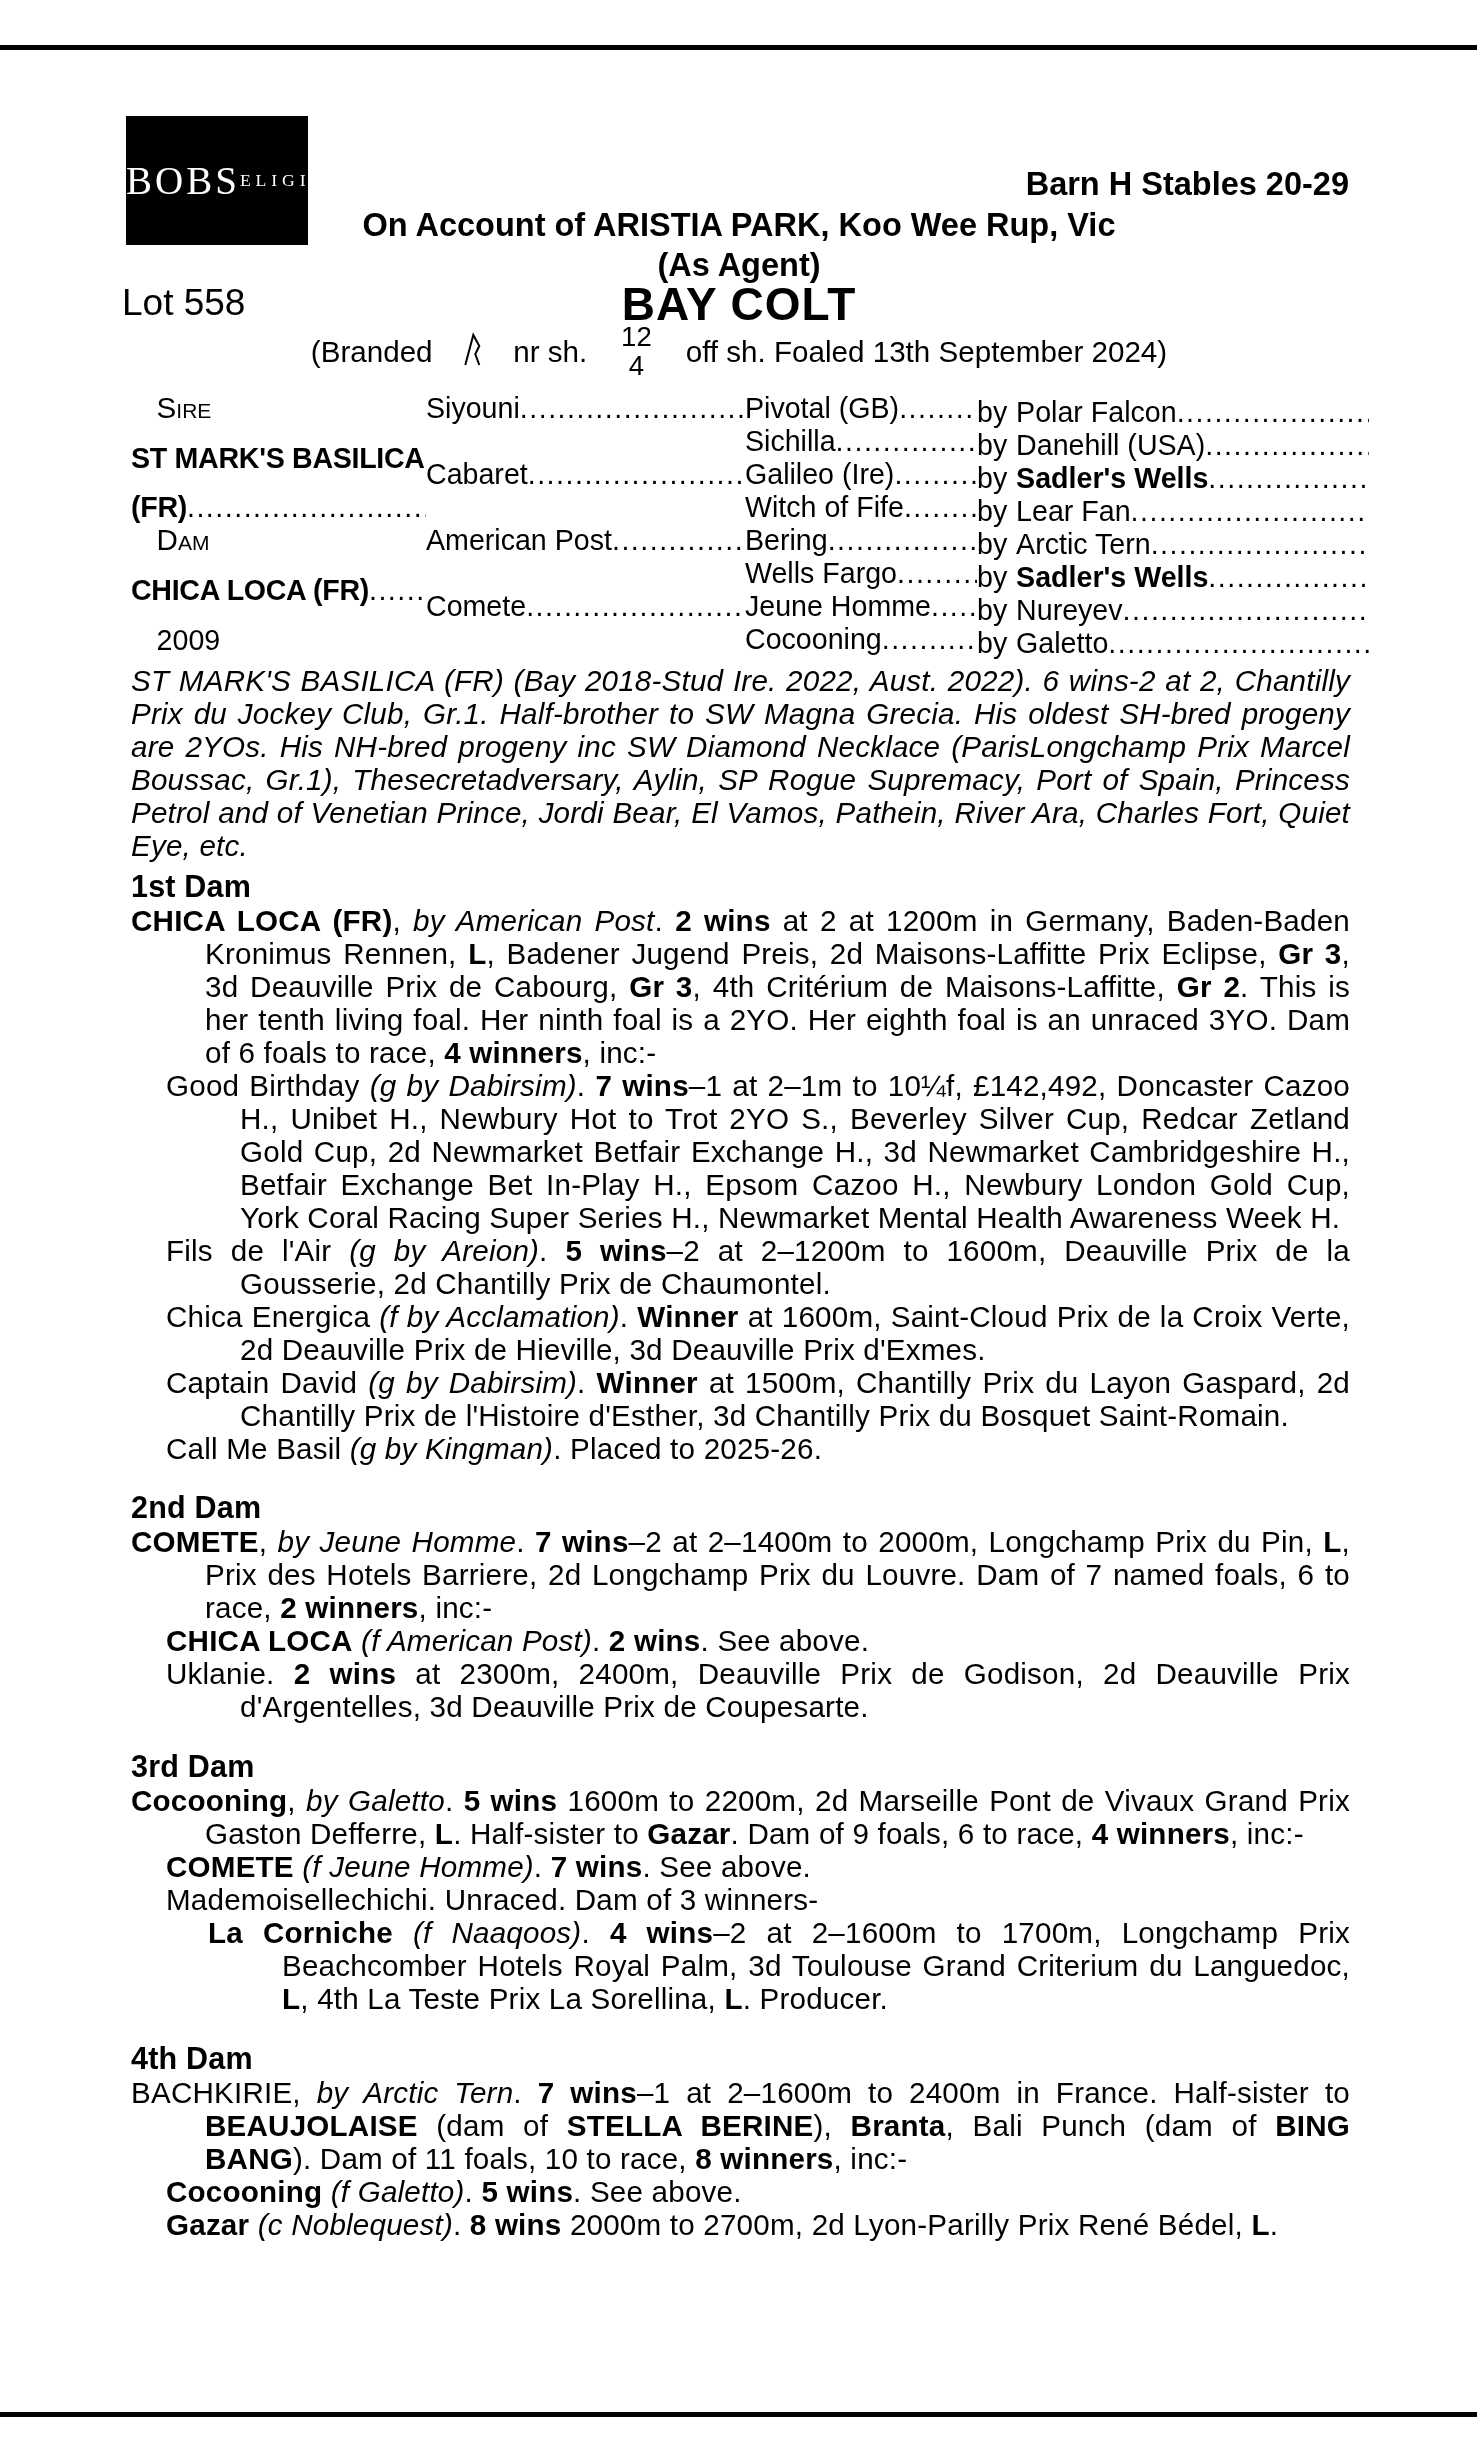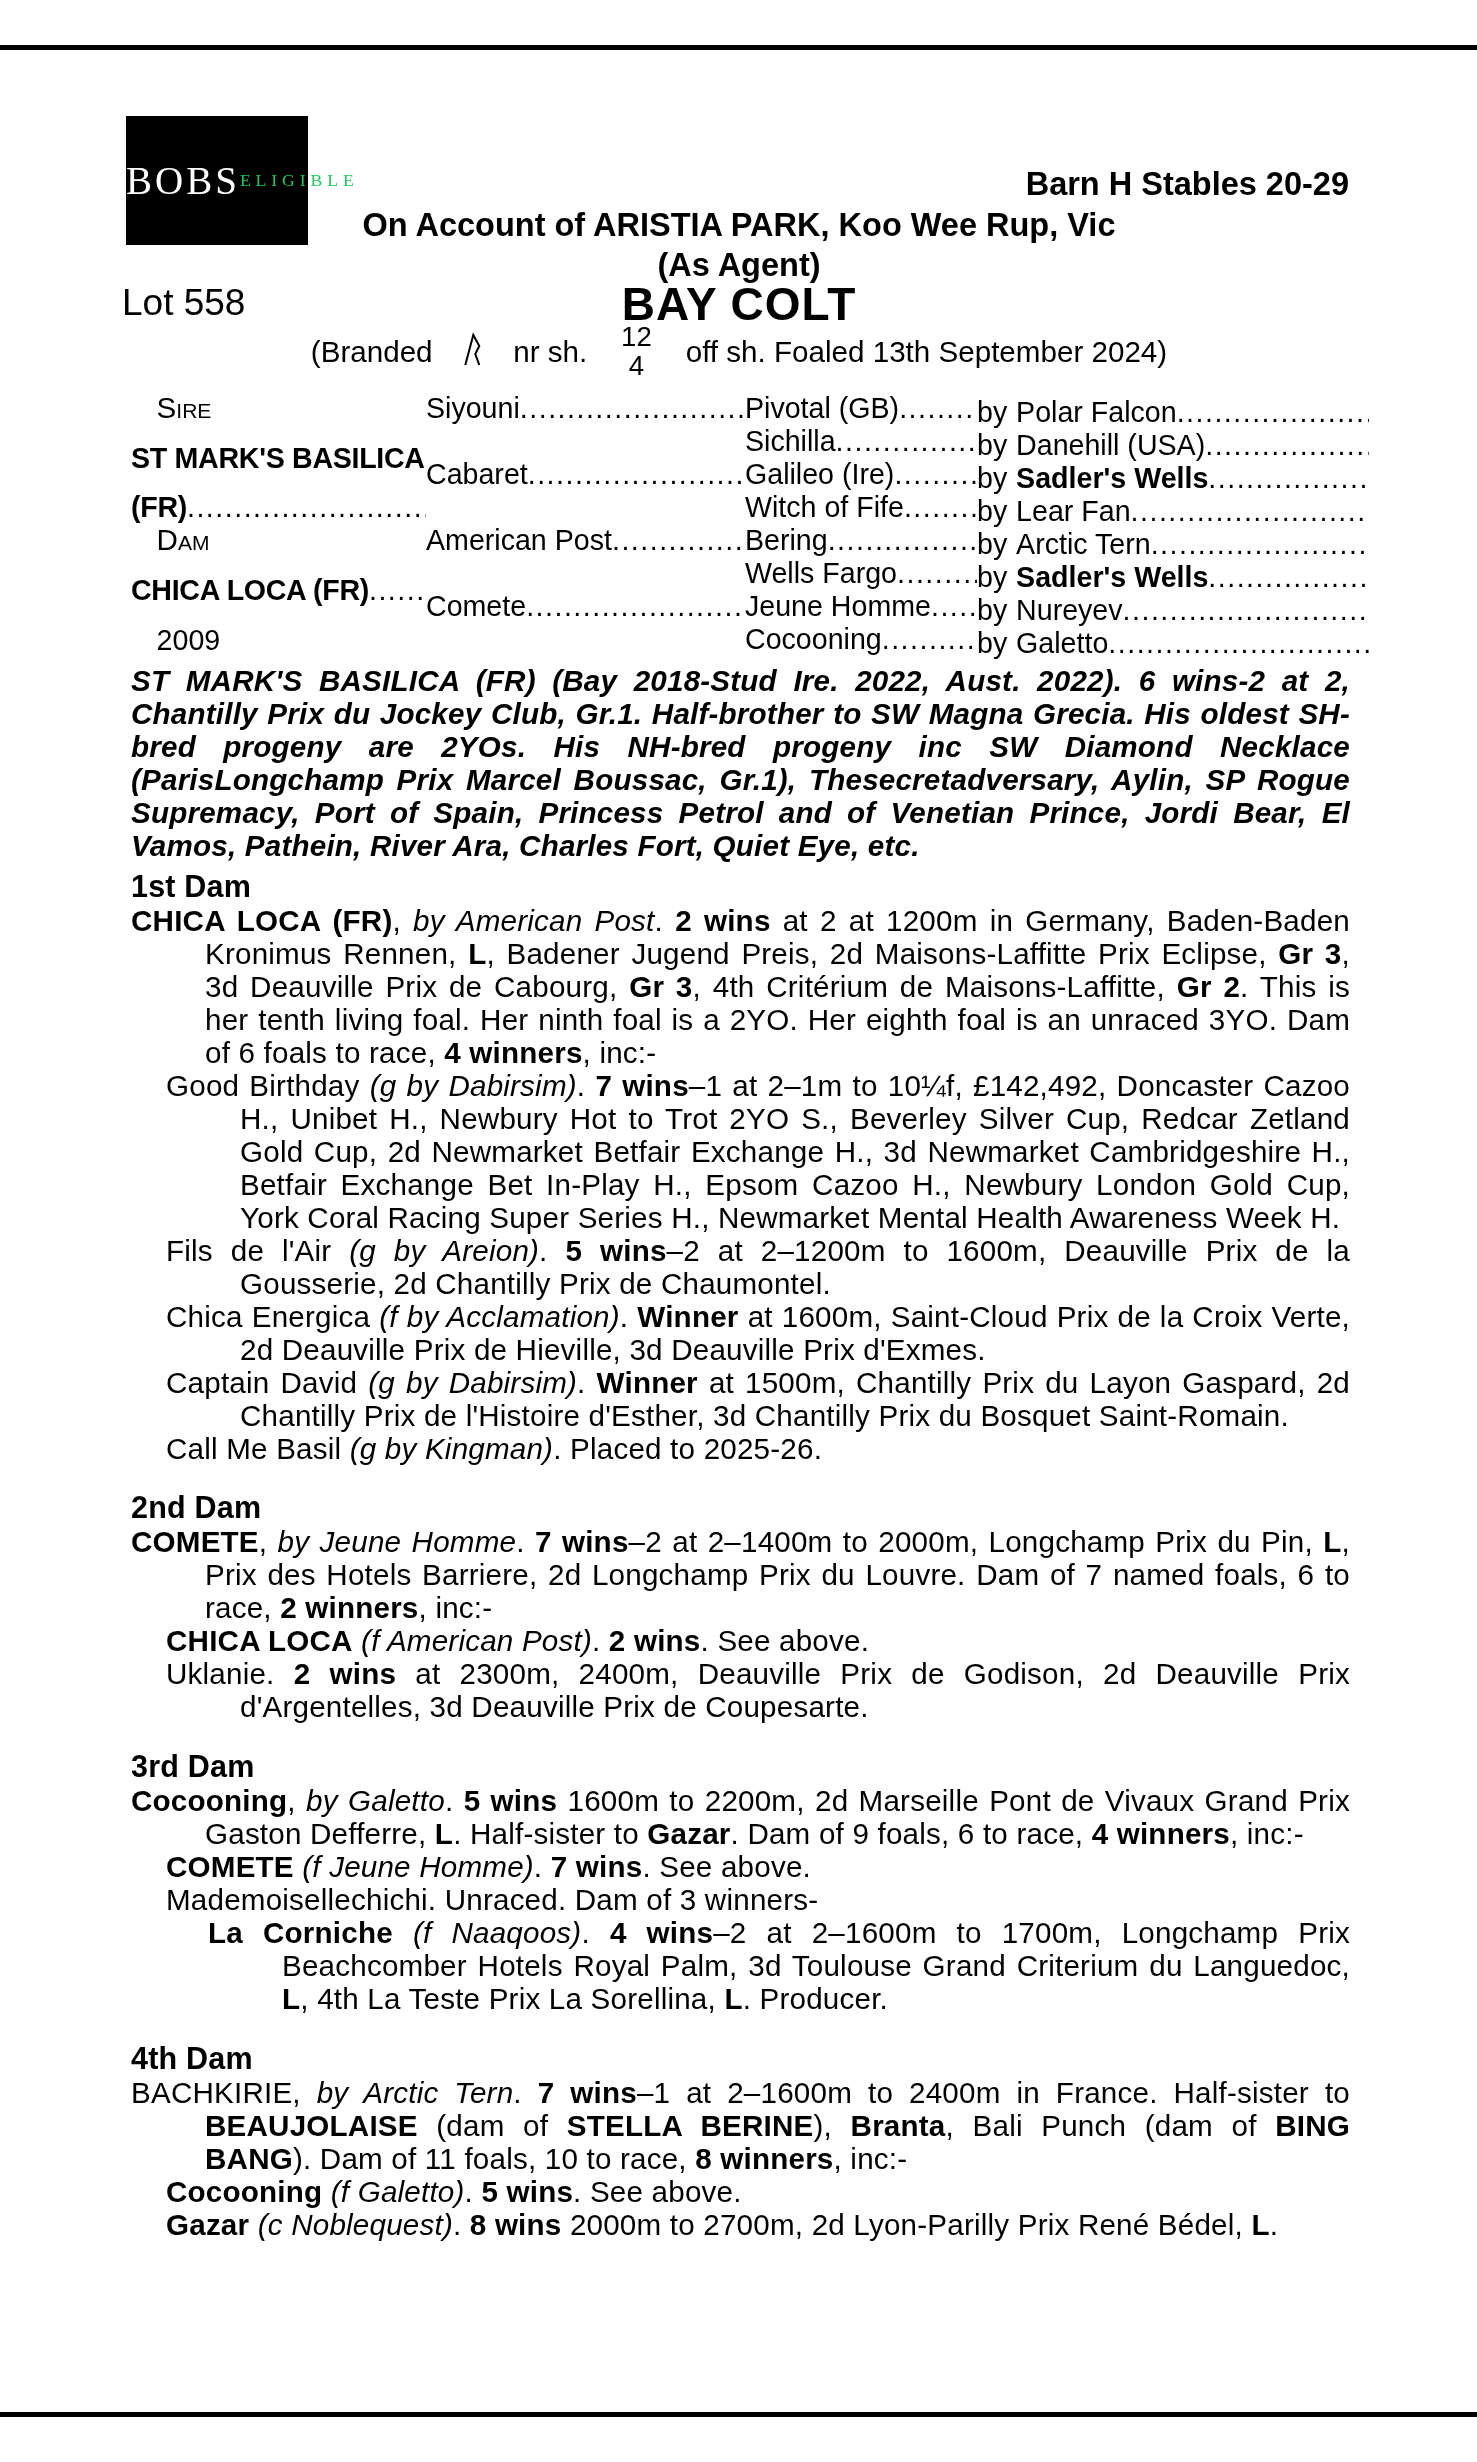--- a/index.html
+++ b/index.html
@@ -8,21 +8,21 @@
   .rule{position:absolute;left:0;width:1478px;height:4.9px;background:#000;}
   .rule.top{top:45px;}
   .rule.bottom{top:2412px;}
 
   
   .logo{position:absolute;left:126px;top:116px;width:182px;height:129px;background:#000;
         display:flex;flex-direction:row;align-items:center;}
   .logo svg{width:150px;height:49px;margin-top:4.9px;}
   .logo-bobs{font-family:"Liberation Serif","DejaVu Serif",serif;color:#fff;
              font-size:39px;line-height:41px;letter-spacing:3px;}
-  .logo-elig{font-family:"Liberation Serif","DejaVu Serif",serif;color:#22c55e;
+  .logo-elig{font-family:"Liberation Serif","DejaVu Serif",serif;color:#ffffff;
              font-size:17.7px;line-height:21.7px;letter-spacing:4.9px;}
 
   
   .barn{position:absolute;top:166px;right:129px;font-size:32.5px;font-weight:bold;}
   .account{position:absolute;top:207px;left:0;width:1478px;text-align:center;font-size:32.5px;font-weight:bold;}
   .agent{position:absolute;top:247px;left:0;width:1478px;text-align:center;font-size:32.5px;font-weight:bold;}
   .lot{position:absolute;top:282px;left:122px;font-size:37px;font-weight:normal;}
   .title{position:absolute;top:277px;left:0;width:1478px;text-align:center;font-size:46px;font-weight:bold;letter-spacing:1px;}
   .branded{position:absolute;top:323px;left:0;width:1478px;display:flex;justify-content:center;
            align-items:center;gap:28px;font-size:29.6px;text-align:right;}
@@ -49,21 +49,21 @@
   .sc{font-variant:small-caps;padding-left:25.6px;font-size:29.6px;line-height:32.5px;}
   .g1name{font-weight:bold;line-height:32.5px;letter-spacing:-0.3px;}
   .yr{padding-left:25.6px;line-height:32.5px;}
   .byw{padding-right:8.9px;margin-top:8px;}
   .b{font-weight:bold;text-align:center;}
   .i{font-style:italic;}
 
   
   .bodyflow{position:absolute;left:131px;top:664px;width:1219px;font-size:29.6px;
             line-height:33px;text-align:justify;letter-spacing:0.2px;}
-  .blurb{font-weight:bold;font-style:italic;margin:0 0 1px 0;}
+  .blurb{font-weight:normal;font-style:italic;margin:0 0 1px 0;}
   .sec-h{font-size:30.5px;font-weight:bold;margin:24.6px 0 0 0;line-height:36px;text-align:left;}
   .dam-section:first-child .sec-h{margin-top:5.9px;}
   .entry{margin:0;padding-left:74px;text-indent:-74px;}
   .entry.ind1{margin-left:35px;}
   .entry.ind2{margin-left:77px;}
 </style>
 </head>
 <body>
 
 <div class="page">

